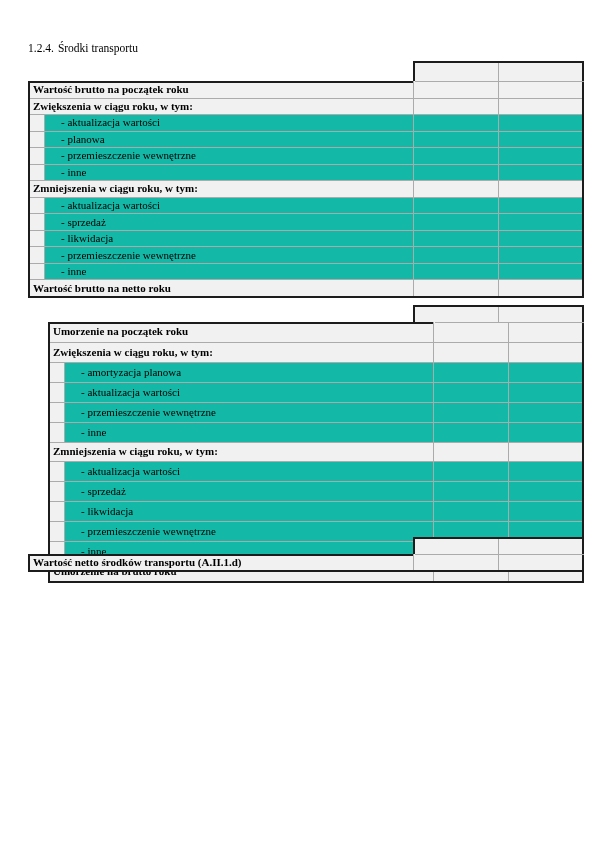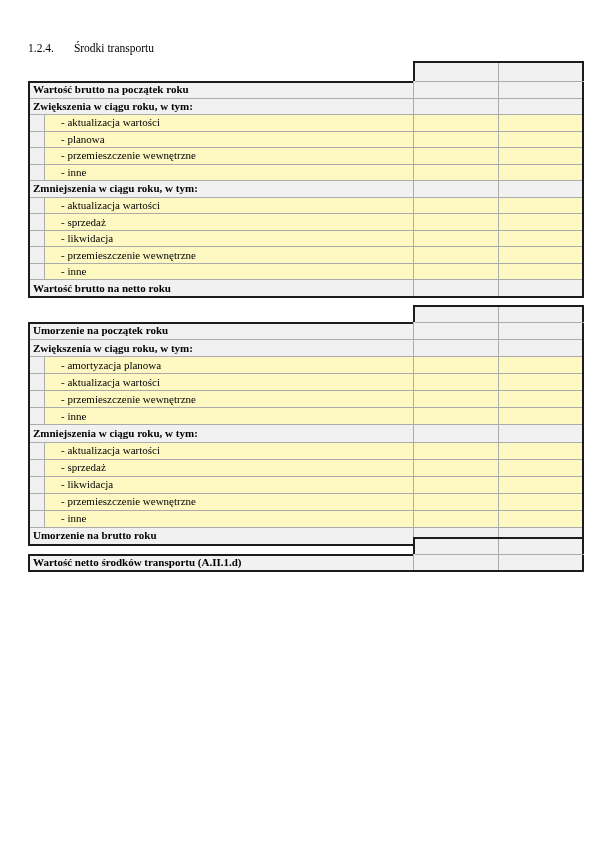--- a/index.html
+++ b/index.html
@@ -2,36 +2,36 @@
 <html style="--fill: #f1f1f1; --grid: #ababab; --border: #1c1c1c; --text: #000000;"><head>
 <meta charset="utf-8">
 <style>
   html, body { margin:0; padding:0; background:#ffffff; }
   .page {
     position:relative; width:600px; height:849px; background:#ffffff;
     font-family:"Liberation Serif","DejaVu Serif",serif;
     color:var(--text,#000); overflow:hidden;
   }
   .doc-title { position:absolute; left:28px; top:42px; font-size:11.5px; white-space:nowrap; }
-  .doc-title .num { margin-right:20px; }
+  .doc-title .num { margin-right:4px; }
 
   .tbl { position:absolute; left:28px; width:556px; }
 
   .tbl-head {
     position:relative; margin-left:385px; width:171px; box-sizing:border-box;
     border:2px solid var(--border,#1c1c1c); border-bottom:none;
     display:flex; background:var(--fill,#f1f1f1);
   }
   .head-cell { flex:1; min-width:0; }
   .head-cell + .head-cell { border-left:1px solid var(--grid,#ababab); }
 
   .tbl-main {
     position:relative; box-sizing:border-box;
     border:2px solid var(--border,#1c1c1c); border-top:none;
-    display:grid; grid-auto-rows:1fr; background:#fef9c3;
+    display:grid; grid-auto-rows:1fr; background:#14b8a6;
   }
   .edge-dark { position:absolute; left:-2px; top:0; width:385px; height:2px;
     background:var(--border,#1c1c1c); z-index:3; }
   .edge-gray { position:absolute; left:385px; right:-2px; top:0; height:1px;
     background:var(--grid,#ababab); z-index:3; }
 
   .row { display:flex; align-items:center; font-size:11px; line-height:1;
     min-height:0; box-sizing:border-box; }
   .row + .row { border-top:1px solid var(--grid,#ababab); }
   .row.section { background:var(--fill,#f1f1f1); font-weight:bold; }
@@ -133,21 +133,21 @@
           <div class="val"></div>
           <div class="val"></div>
         </div>
       </div>
     </div>
   <div id="t1" class="tbl" style="top:305px">
       <div class="tbl-head" style="height: 17px;">
         <div class="head-cell"></div>
         <div class="head-cell"></div>
       </div>
-      <div class="tbl-main" style="height: 224px;">
+      <div class="tbl-main" style="height: 261px; margin-left: 20px;">
         <div class="edge-dark"></div>
         <div class="edge-gray"></div>
         <div class="row section">
           <div class="lbl">Umorzenie na początek roku</div>
           <div class="val"></div>
           <div class="val"></div>
         </div>
         <div class="row section">
           <div class="lbl">Zwiększenia w ciągu roku, w tym:</div>
           <div class="val"></div>

